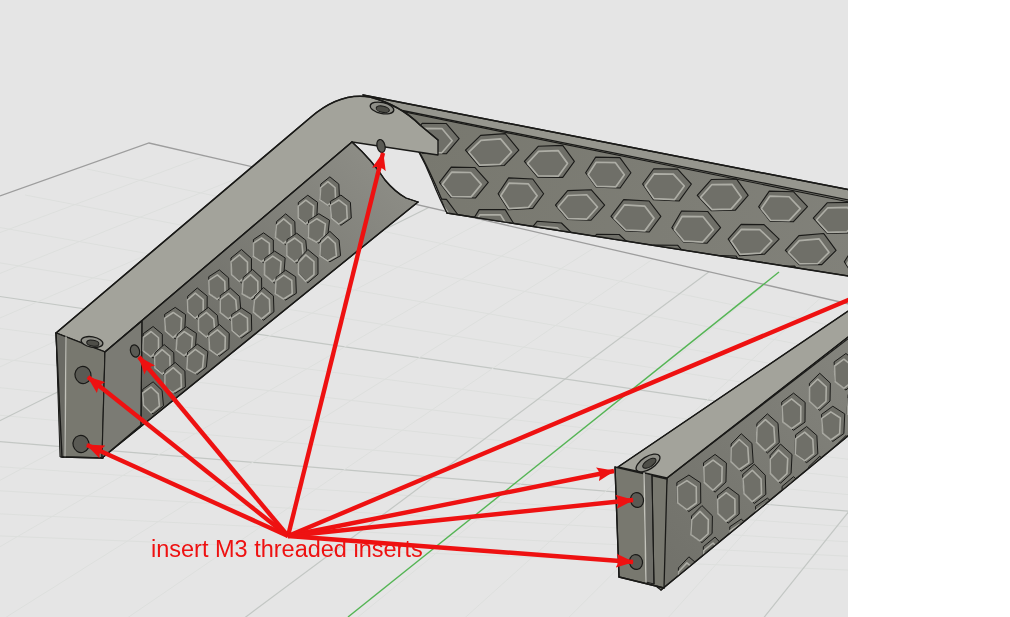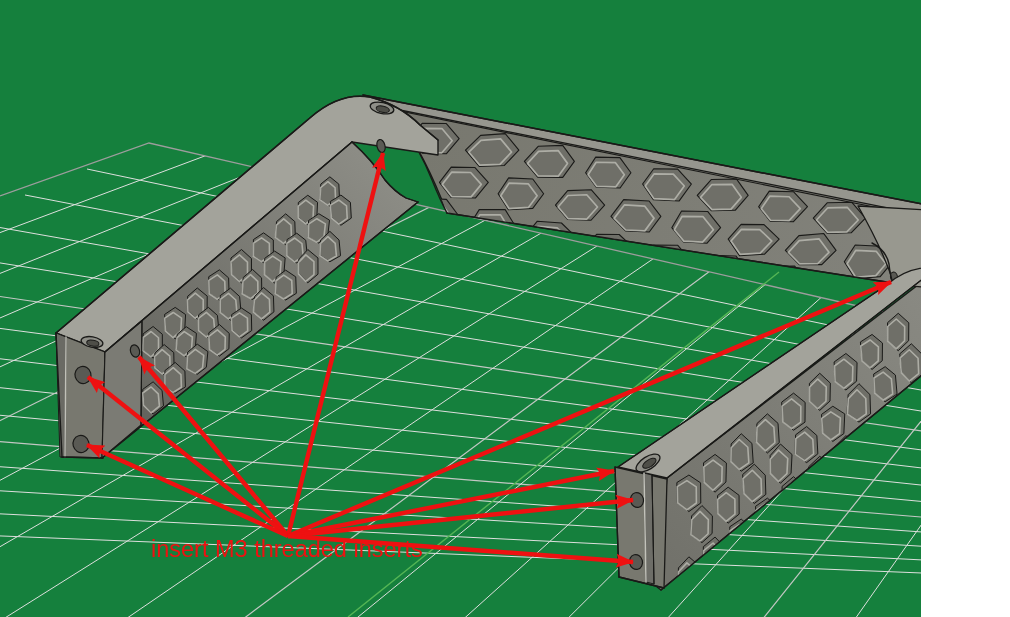--- a/index.html
+++ b/index.html
@@ -1,16 +1,16 @@
 <!DOCTYPE html>
 <html><head>
 <meta charset="utf-8">
 <style>
   html,body{margin:0;padding:0;background:#ffffff;}
-  .viewport{position:relative;width:921px;height:617px;background:#15803d;overflow:hidden;
+  .viewport{position:relative;width:848px;height:617px;background:#e5e5e5;overflow:hidden;
             font-family:"Liberation Sans", sans-serif;}
   svg{display:block;}
   text.annot{font-family:"Liberation Sans", sans-serif;font-weight:400;}
 </style>
 </head>
 <body>
 
 <div class="viewport">
   <svg id="scene" width="1010" height="617" viewBox="0 0 1010 617">
     <defs id="scene-defs">

